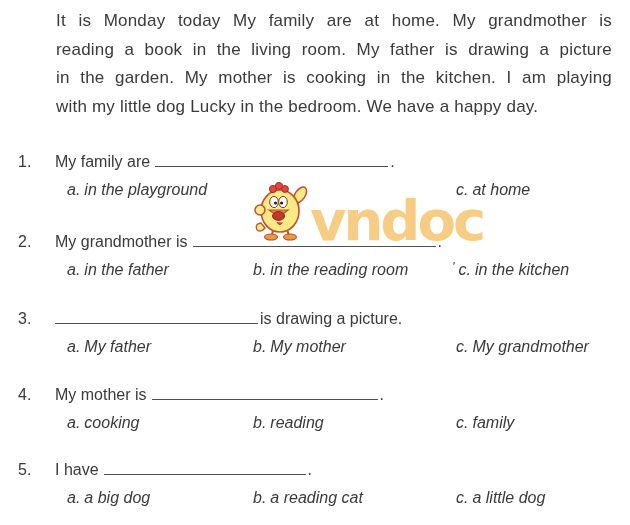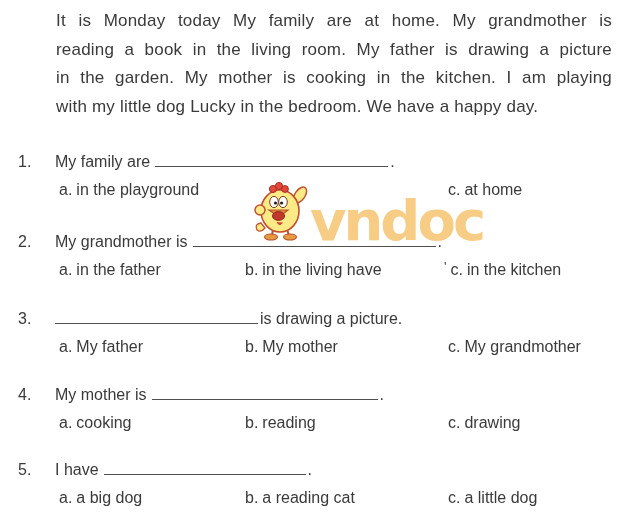--- a/index.html
+++ b/index.html
@@ -27,21 +27,21 @@
   .question{position:absolute;left:0;width:630px;height:62px;font-size:16px;}
   .q1{top:152px}.q2{top:232px}.q3{top:309px}.q4{top:385px}.q5{top:460px}
   .qline{position:absolute;left:18px;top:0;white-space:nowrap;}
   .qnum{display:inline-block;width:37px;}
   .blank{
     display:inline-block;height:14px;border-bottom:1.6px solid #4f4f4f;
     margin:0 2px 0 5px;vertical-align:baseline;
   }
   .bw1{width:233px}.bw2{width:243px}.bw3{width:203px;margin-left:0}
   .bw4{width:226px}.bw5{width:202px}
-  .opts{position:absolute;left:0;top:29px;width:510px;height:22px;}
+  .opts{position:absolute;left:8px;top:29px;width:510px;height:22px;font-style:italic;}
   .opt{position:absolute;white-space:nowrap;}
   .opt-a{left:55px}.opt-b{left:241px}.opt-c{left:444px}
   .prefix{font-size:13px;margin-right:4px;position:relative;top:-4px;}
   .opt-letter{margin-right:4px;}
 </style>
 </head>
 <body>
 
 <div class="sheet">
 
@@ -95,21 +95,21 @@
         <span class="opt opt-c"><span class="prefix"></span><span class="opt-letter">c.</span><span>at home</span></span>
       </div>
     </section>
 
     <section class="question q2">
       <div class="qline">
         <span class="qnum">2.</span><span>My grandmother is</span><span class="blank bw2"></span><span>.</span>
       </div>
       <div class="opts">
         <span class="opt opt-a"><span class="prefix"></span><span class="opt-letter">a.</span><span>in the father</span></span>
-        <span class="opt opt-b"><span class="prefix"></span><span class="opt-letter">b.</span><span>in the living have</span></span>
+        <span class="opt opt-b"><span class="prefix"></span><span class="opt-letter">b.</span><span>in the reading room</span></span>
         <span class="opt opt-c"><span class="prefix">'</span><span class="opt-letter">c.</span><span>in the kitchen</span></span>
       </div>
     </section>
 
     <section class="question q3">
       <div class="qline">
         <span class="qnum">3.</span><span></span><span class="blank bw3"></span><span>is drawing a picture.</span>
       </div>
       <div class="opts">
         <span class="opt opt-a"><span class="prefix"></span><span class="opt-letter">a.</span><span>My father</span></span>
@@ -118,21 +118,21 @@
       </div>
     </section>
 
     <section class="question q4">
       <div class="qline">
         <span class="qnum">4.</span><span>My mother is</span><span class="blank bw4"></span><span>.</span>
       </div>
       <div class="opts">
         <span class="opt opt-a"><span class="prefix"></span><span class="opt-letter">a.</span><span>cooking</span></span>
         <span class="opt opt-b"><span class="prefix"></span><span class="opt-letter">b.</span><span>reading</span></span>
-        <span class="opt opt-c"><span class="prefix"></span><span class="opt-letter">c.</span><span>drawing</span></span>
+        <span class="opt opt-c"><span class="prefix"></span><span class="opt-letter">c.</span><span>family</span></span>
       </div>
     </section>
 
     <section class="question q5">
       <div class="qline">
         <span class="qnum">5.</span><span>I have</span><span class="blank bw5"></span><span>.</span>
       </div>
       <div class="opts">
         <span class="opt opt-a"><span class="prefix"></span><span class="opt-letter">a.</span><span>a big dog</span></span>
         <span class="opt opt-b"><span class="prefix"></span><span class="opt-letter">b.</span><span>a reading cat</span></span>

